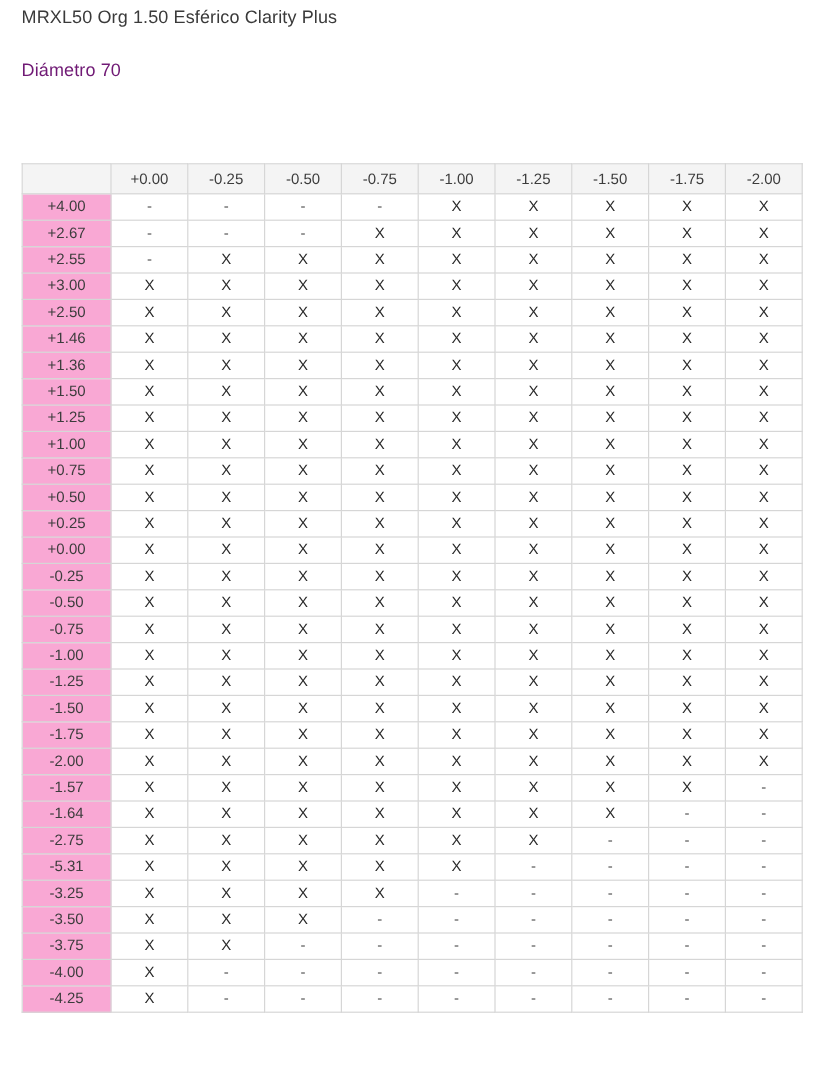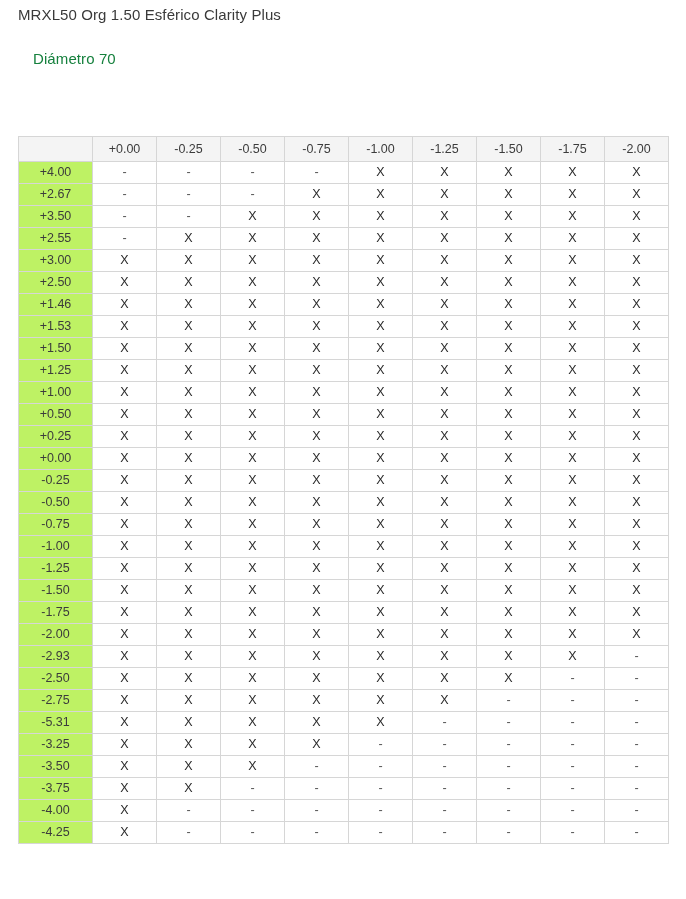--- a/index.html
+++ b/index.html
@@ -29,24 +29,23 @@
     color: #3a3a3a;
     letter-spacing: 0.1px;
     white-space: nowrap;
     text-align: right;
   }
   .subtitle {
     position: absolute;
     left: 18px;
     top: 50px;
     font-size: 15px;
-    color: #15803d;
+    color: #701a75;
     letter-spacing: 0.1px;
     white-space: nowrap;
-    margin-left: 15px;
   }
   .table-wrap {
     position: absolute;
     left: 18px;
     top: 136px;
     width: 650px;
   }
   table.matrix {
     border-collapse: collapse;
     width: 650px;
@@ -71,21 +70,21 @@
     color: #3c3c3c;
     font-size: 12.5px;
     height: 24px;
     line-height: 24px;
   }
   table.matrix thead th.corner {
     background: #f4f4f4;
     border-left: 1px solid #d6d6d6;
   }
   table.matrix tbody th.rowlabel {
-    background: #bef264;
+    background: #f9a8d4;
     color: #3c3c3c;
     text-align: center;
     font-size: 12.5px;
   }
   table.matrix tbody td {
     background: #ffffff;
   }
   td.mark {
     font-weight: bold;
     font-size: 12.5px;
@@ -151,32 +150,20 @@
             <td class="dash">-</td>
             <td class="dash">-</td>
             <td class="mark">X</td>
             <td class="mark">X</td>
             <td class="mark">X</td>
             <td class="mark">X</td>
             <td class="mark">X</td>
             <td class="mark">X</td>
           </tr>
           <tr>
-            <th class="rowlabel">+3.50</th>
-            <td class="dash">-</td>
-            <td class="dash">-</td>
-            <td class="mark">X</td>
-            <td class="mark">X</td>
-            <td class="mark">X</td>
-            <td class="mark">X</td>
-            <td class="mark">X</td>
-            <td class="mark">X</td>
-            <td class="mark">X</td>
-          </tr>
-          <tr>
             <th class="rowlabel">+2.55</th>
             <td class="dash">-</td>
             <td class="mark">X</td>
             <td class="mark">X</td>
             <td class="mark">X</td>
             <td class="mark">X</td>
             <td class="mark">X</td>
             <td class="mark">X</td>
             <td class="mark">X</td>
             <td class="mark">X</td>
@@ -211,21 +198,21 @@
             <td class="mark">X</td>
             <td class="mark">X</td>
             <td class="mark">X</td>
             <td class="mark">X</td>
             <td class="mark">X</td>
             <td class="mark">X</td>
             <td class="mark">X</td>
             <td class="mark">X</td>
           </tr>
           <tr>
-            <th class="rowlabel">+1.53</th>
+            <th class="rowlabel">+1.36</th>
             <td class="mark">X</td>
             <td class="mark">X</td>
             <td class="mark">X</td>
             <td class="mark">X</td>
             <td class="mark">X</td>
             <td class="mark">X</td>
             <td class="mark">X</td>
             <td class="mark">X</td>
             <td class="mark">X</td>
           </tr>
@@ -259,20 +246,32 @@
             <td class="mark">X</td>
             <td class="mark">X</td>
             <td class="mark">X</td>
             <td class="mark">X</td>
             <td class="mark">X</td>
             <td class="mark">X</td>
             <td class="mark">X</td>
             <td class="mark">X</td>
           </tr>
           <tr>
+            <th class="rowlabel">+0.75</th>
+            <td class="mark">X</td>
+            <td class="mark">X</td>
+            <td class="mark">X</td>
+            <td class="mark">X</td>
+            <td class="mark">X</td>
+            <td class="mark">X</td>
+            <td class="mark">X</td>
+            <td class="mark">X</td>
+            <td class="mark">X</td>
+          </tr>
+          <tr>
             <th class="rowlabel">+0.50</th>
             <td class="mark">X</td>
             <td class="mark">X</td>
             <td class="mark">X</td>
             <td class="mark">X</td>
             <td class="mark">X</td>
             <td class="mark">X</td>
             <td class="mark">X</td>
             <td class="mark">X</td>
             <td class="mark">X</td>
@@ -391,33 +390,33 @@
             <td class="mark">X</td>
             <td class="mark">X</td>
             <td class="mark">X</td>
             <td class="mark">X</td>
             <td class="mark">X</td>
             <td class="mark">X</td>
             <td class="mark">X</td>
             <td class="mark">X</td>
           </tr>
           <tr>
-            <th class="rowlabel">-2.93</th>
-            <td class="mark">X</td>
-            <td class="mark">X</td>
-            <td class="mark">X</td>
-            <td class="mark">X</td>
-            <td class="mark">X</td>
-            <td class="mark">X</td>
-            <td class="mark">X</td>
-            <td class="mark">X</td>
-            <td class="dash">-</td>
-          </tr>
-          <tr>
-            <th class="rowlabel">-2.50</th>
+            <th class="rowlabel">-1.57</th>
+            <td class="mark">X</td>
+            <td class="mark">X</td>
+            <td class="mark">X</td>
+            <td class="mark">X</td>
+            <td class="mark">X</td>
+            <td class="mark">X</td>
+            <td class="mark">X</td>
+            <td class="mark">X</td>
+            <td class="dash">-</td>
+          </tr>
+          <tr>
+            <th class="rowlabel">-1.64</th>
             <td class="mark">X</td>
             <td class="mark">X</td>
             <td class="mark">X</td>
             <td class="mark">X</td>
             <td class="mark">X</td>
             <td class="mark">X</td>
             <td class="mark">X</td>
             <td class="dash">-</td>
             <td class="dash">-</td>
           </tr>

